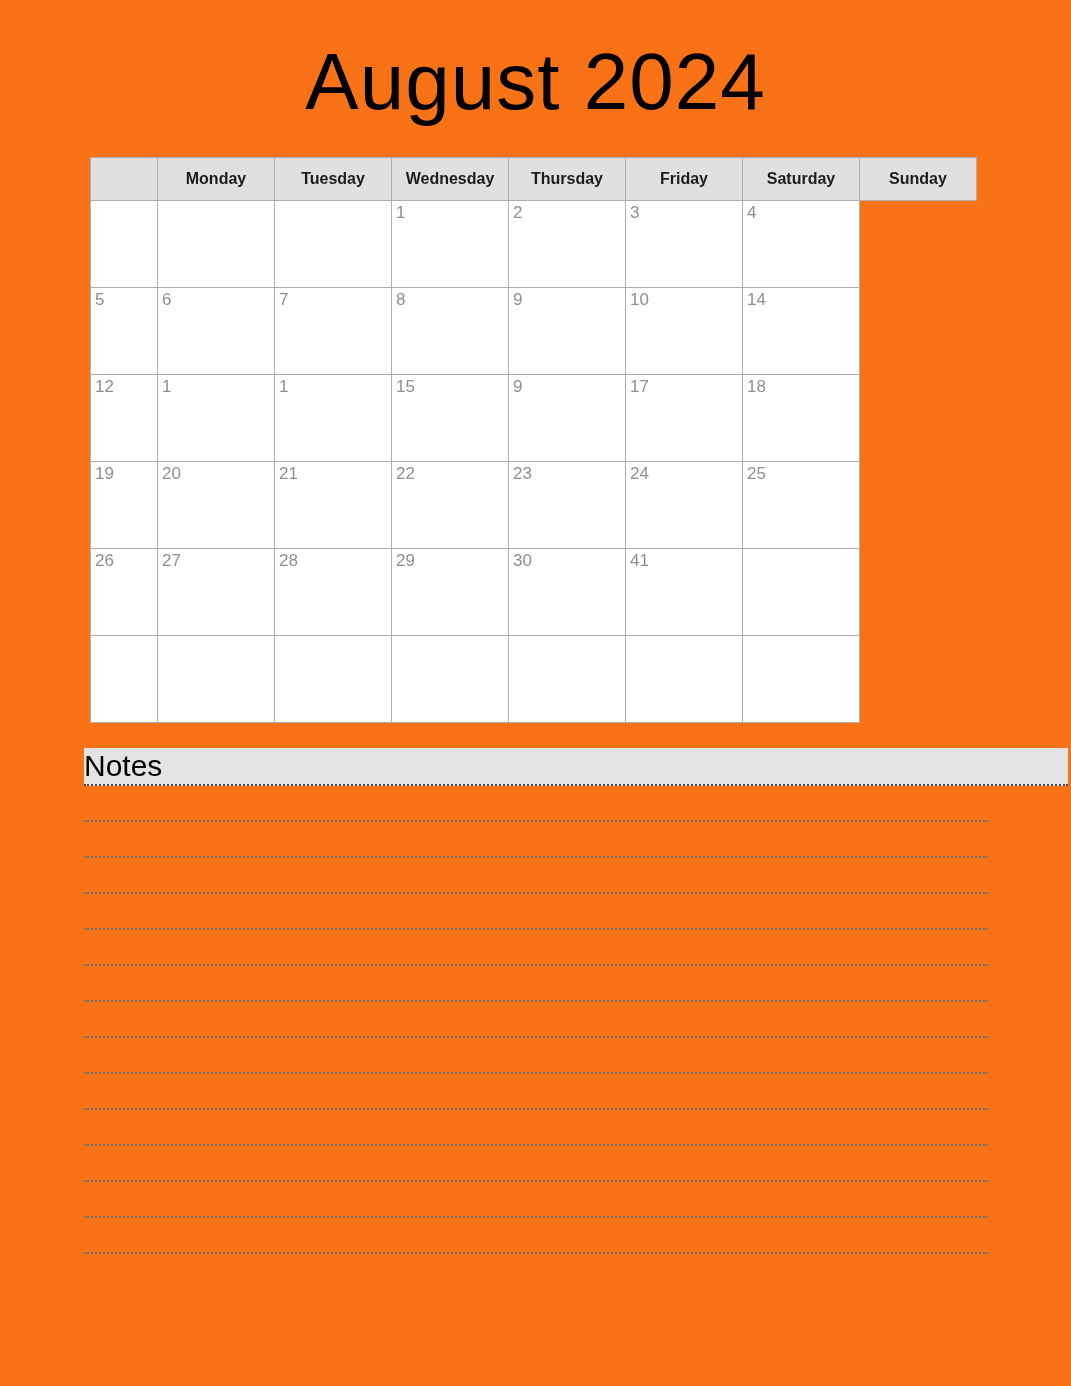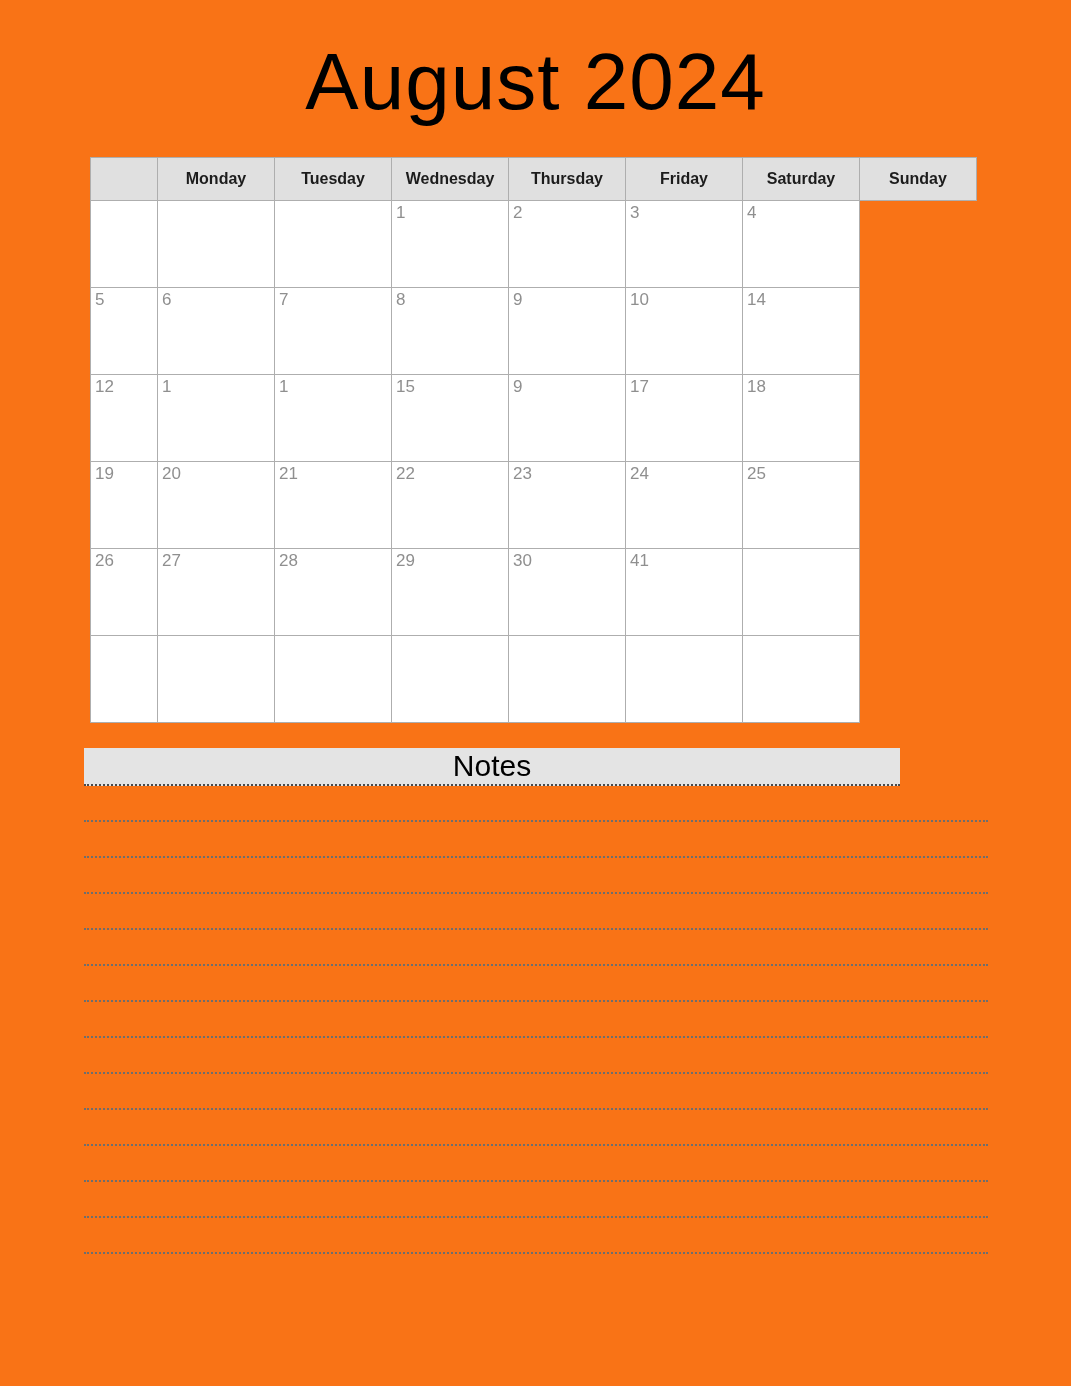--- a/index.html
+++ b/index.html
@@ -68,25 +68,25 @@
     top: 711px;
     font-size: 15.5px;
     color: #000000;
     white-space: nowrap;
   }
   
   .notes-header {
     position: absolute;
     left: 84px;
     top: 748px;
-    width: 816px;
+    width: 984px;
     height: 36px;
     background: #e4e4e4;
     border-bottom: 2px dotted #4a4a4a;
-    text-align: center;
+    text-align: left;
   }
   .notes-header .notes-title {
     font-size: 30px;
     color: #000000;
     line-height: 36px;
     font-weight: 400;
   }
   .notes-lines {
     position: absolute;
     left: 84px;

